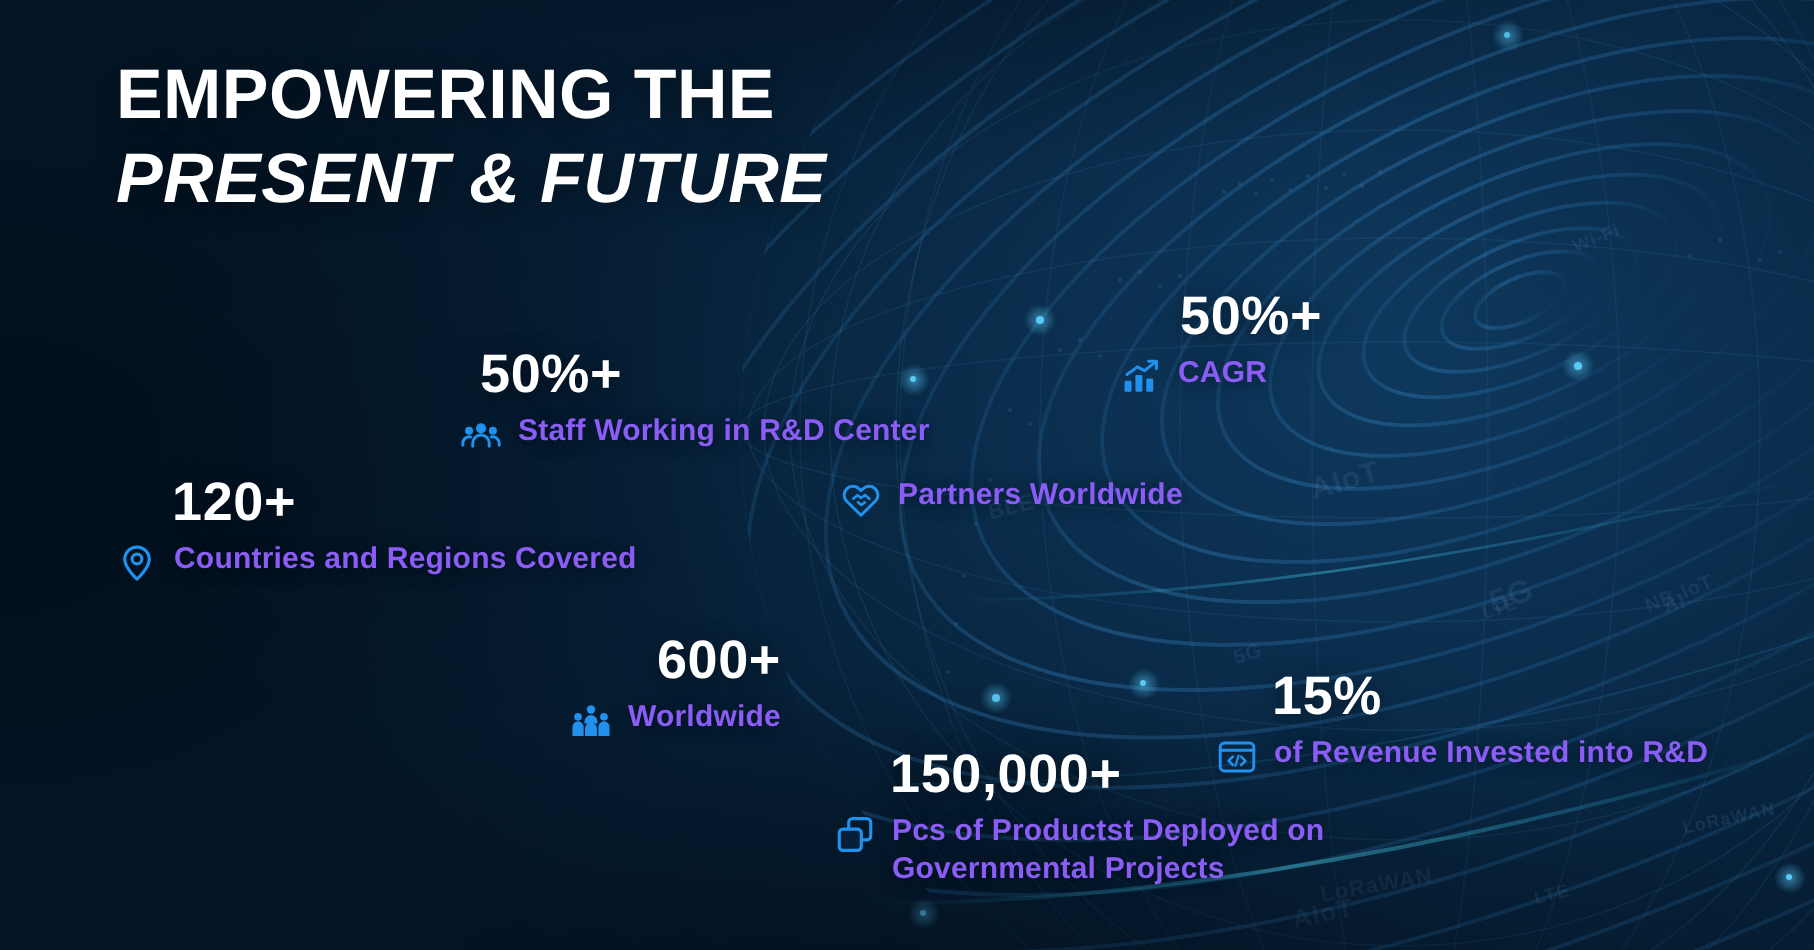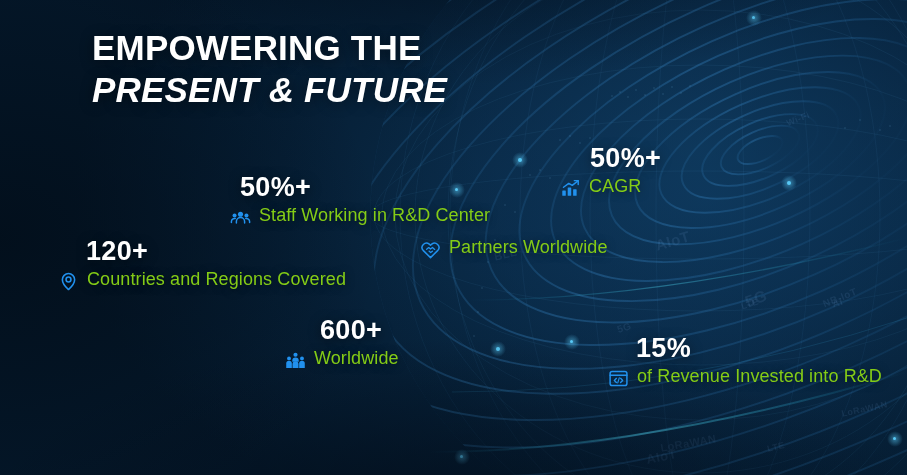--- a/index.html
+++ b/index.html
@@ -74,21 +74,20 @@
   .headline {
     position: absolute;
     left: 58px;
     top: 27px;
     color: #ffffff;
     font-size: 35px;
     line-height: 42px;
     font-weight: 700;
     letter-spacing: 0.2px;
     text-shadow: 0 2px 14px rgba(0,0,0,0.45);
-    margin-left: 34px;
   }
   .headline .l2 { display: block; font-style: italic; }
 
   .stat {
     position: absolute;
   }
   .stat-value {
     color: #ffffff;
     font-size: 27px;
     font-weight: 700;
@@ -104,40 +103,40 @@
     margin-top: 4px;
   }
   .stat-icon {
     flex: 0 0 auto;
     width: 21px;
     height: 21px;
     margin-top: 1px;
   }
   .stat-icon svg { display: block; width: 21px; height: 21px; }
   .stat-label {
-    color: #84cc16;
-    font-size: 18px;
+    color: #8b5cf6;
+    font-size: 15px;
     line-height: 19px;
-    font-weight: 400;
+    font-weight: 700;
     letter-spacing: 0.1px;
     text-shadow: 0 1px 8px rgba(0,0,0,0.5);
     white-space: pre-line;
   }
 
   
   .s-staff    { left: 230px; top: 172px; }
   .s-staff .stat-value { text-align: left; padding-left: 10px; }
   .s-cagr     { left: 560px; top: 143px; }
   .s-cagr .stat-value { padding-left: 30px; }
   .s-countries{ left: 58px;  top: 236px; }
   .s-countries .stat-value { padding-left: 28px; }
   .s-partners { left: 420px; top: 234px; }
   .s-partners .stat-value { padding-left: 38px; }
   .s-employees{ left: 285px; top: 315px; }
-  .s-employees .stat-value { padding-left: 35px; }
+  .s-employees .stat-value { padding-left: 35px; text-align: right; }
   .s-rd       { left: 608px; top: 309px; margin-top: 24px; }
   .s-rd .stat-value { padding-left: 28px; }
   .s-products { left: 417px; top: 372px; }
   .s-products .stat-value { padding-left: 28px; }
 </style>
 </head>
 <body>
 
 <div class="canvas">
 
@@ -368,15 +367,28 @@
             <path d="M2.4 8.2h19.2"></path>
             <path d="M9.6 11.8 7.2 14.2l2.4 2.4" stroke-width="1.5"></path>
             <path d="M14.4 11.8l2.4 2.4-2.4 2.4" stroke-width="1.5"></path>
             <path d="M12.9 11.3 11.1 17" stroke-width="1.3"></path>
           </svg>
         </span>
         <span class="stat-label">of Revenue Invested into R&amp;D</span>
       </div>
     </div>
 
+    <div class="stat s-products">
+      <div class="stat-value">150,000+</div>
+      <div class="stat-row">
+        <span class="stat-icon">
+          <svg viewBox="0 0 24 24" fill="none" stroke="#2191ee" stroke-width="1.8" stroke-linecap="round" stroke-linejoin="round">
+            <rect x="8.4" y="2.6" width="12.6" height="12.2" rx="2.2"></rect>
+            <rect x="3" y="8.6" width="12.6" height="12.2" rx="2.2" fill="#062038"></rect>
+          </svg>
+        </span>
+        <span class="stat-label">Pcs of Productst Deployed on
+Governmental Projects</span>
+      </div>
+    </div>
 
   </div>
 </div>
 
 </body></html>

